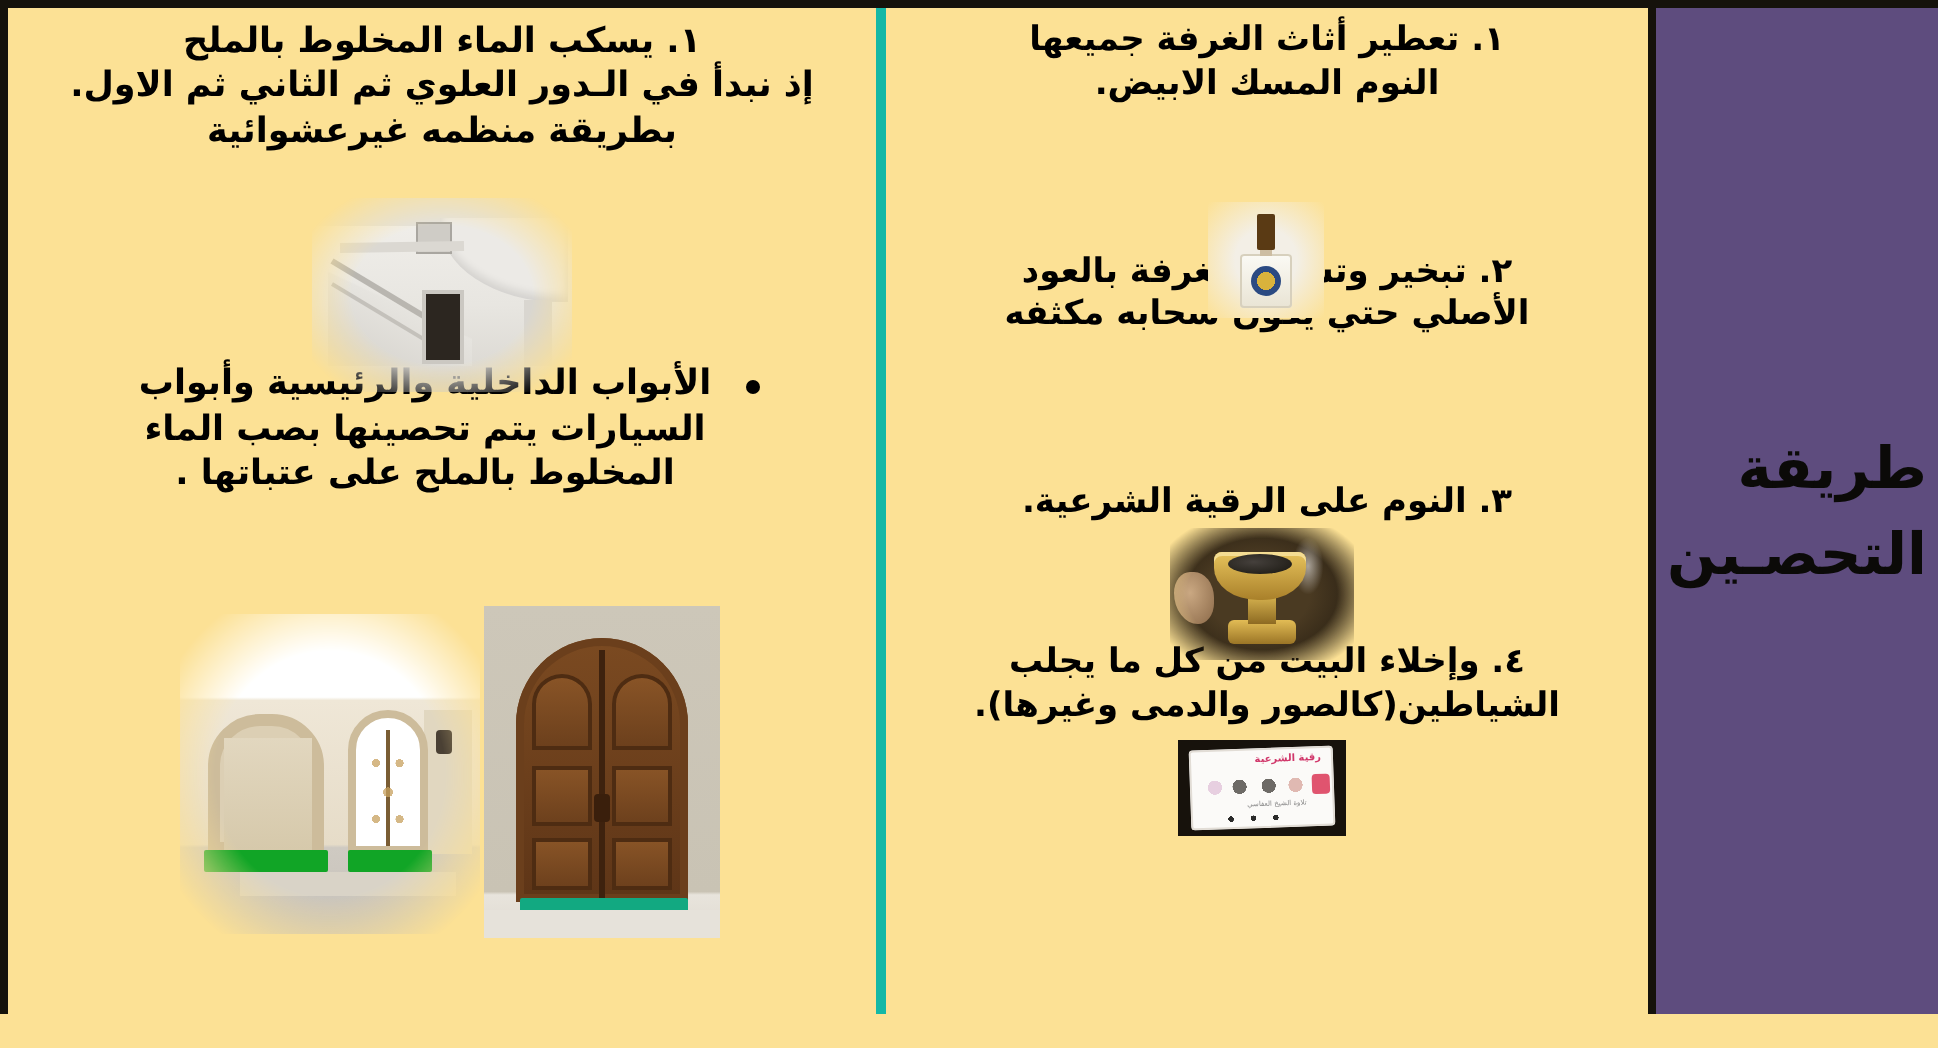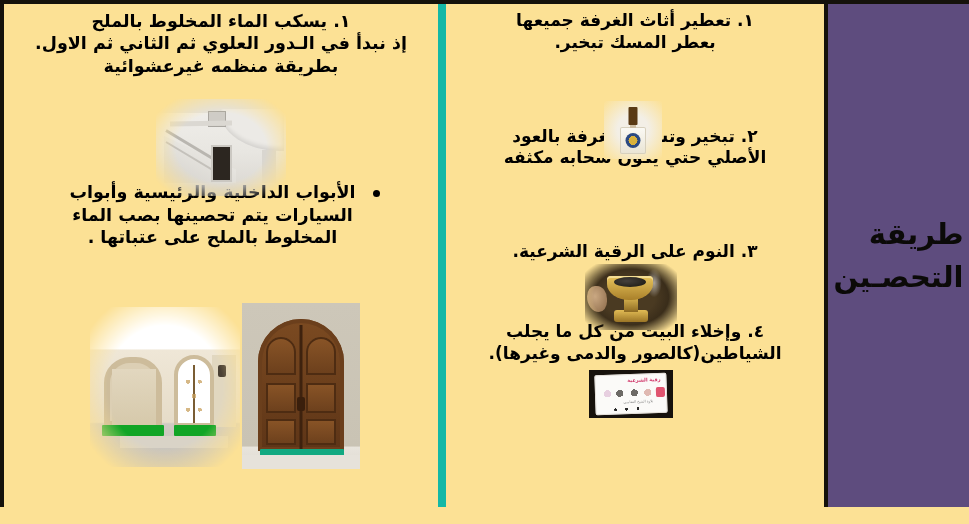--- a/index.html
+++ b/index.html
@@ -19,21 +19,21 @@
     background:#15120b;
   }
 
   
   .col{
     position:absolute;top:4px;bottom:17px;
     background:#fce195;
     box-sizing:border-box;
   }
   #col-left{left:0;width:438px;border-left:4px solid #15120b;}
-  #col-mid{left:438px;width:386px;border-left:8px solid #14b8a6;}
+  #col-mid{left:438px;width:386px;border-left:5px solid #14b8a6;}
   #col-right{
     left:824px;width:145px;
     background:#5e4c7e;
     border-left:4px solid #15120b;
     display:flex;align-items:center;justify-content:center;
   }
 
   .inner{
     position:relative;
     width:100%;height:100%;
@@ -344,21 +344,21 @@
       </div>
 
     </div>
   </div>
 
   <div class="col" id="col-mid">
     <div class="inner">
 
       <div class="atext t-mid" style="margin-top:2px;">
         <div>١.  تعطير أثاث الغرفة جميعها</div>
-        <div>بعطر المسك تبخير.</div>
+        <div>النوم المسك الابيض.</div>
       </div>
 
       <div class="atext t-mid" style="margin-top:72px;">
         <div>٢.  تبخير وتشبيع الغرفة بالعود</div>
         <div>الأصلي حتي يكون سحابه مكثفه</div>
       </div>
 
       <div class="atext t-mid" style="margin-top:72px;">
         <div>٣.  النوم على الرقية الشرعية.</div>
       </div>

